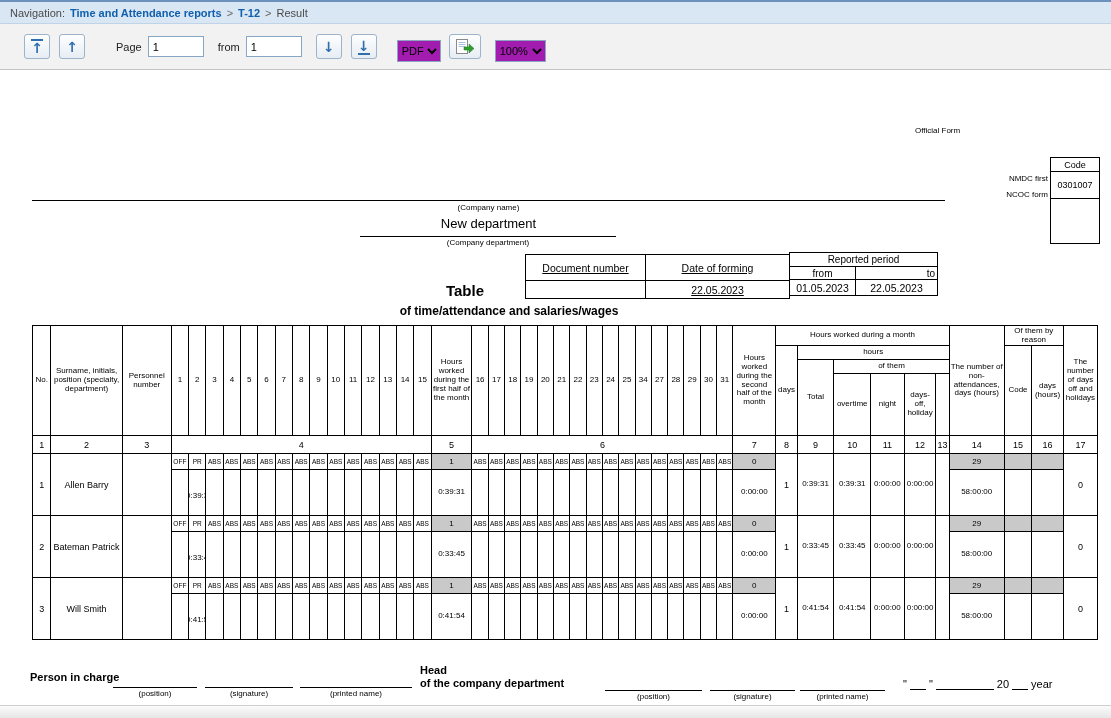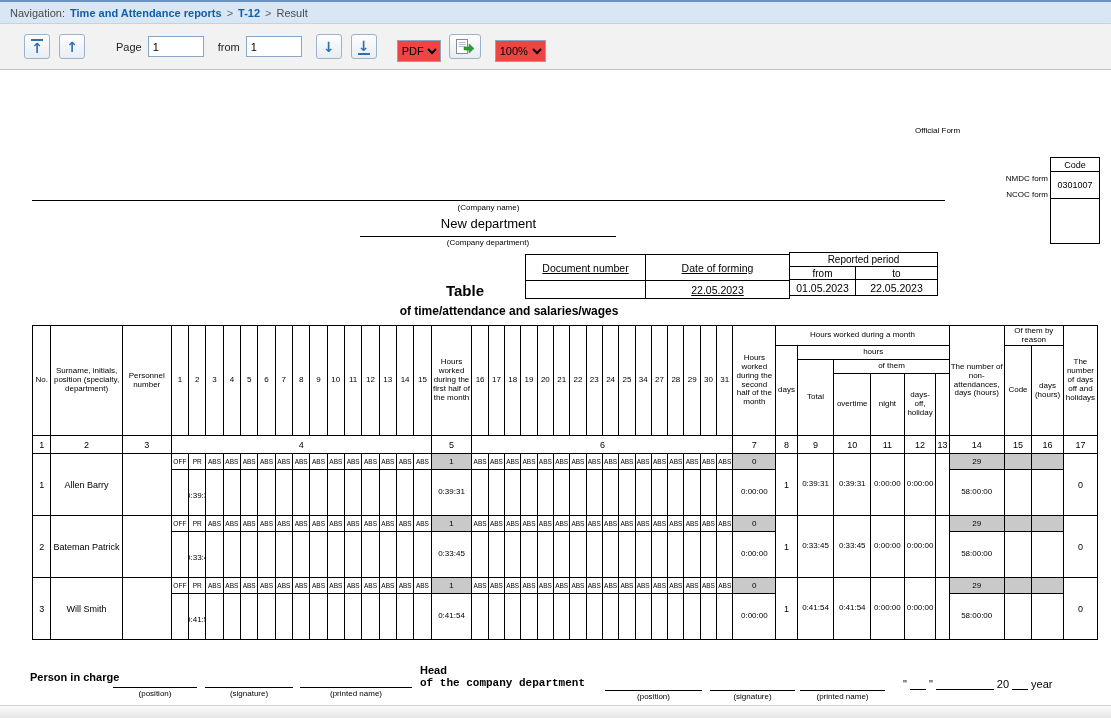--- a/index.html
+++ b/index.html
@@ -20,21 +20,21 @@
   .tb-btn { width:26px; height:25px; border:1px solid #9cb3ca; border-radius:3px;
             background:linear-gradient(#fefefe,#e6edf4); display:inline-flex; align-items:center;
             justify-content:center; cursor:pointer; padding:0; }
   .glyph { color:#2f6fad; font-size:14px; font-weight:bold; line-height:1; font-family:"DejaVu Sans",sans-serif; }
   .barred-top { border-top:2px solid #2f6fad; }
   .barred-bottom { border-bottom:2px solid #2f6fad; }
   .tb-label { font-size:11px; color:#222; }
   .tb-input { width:56px; height:21px; border:1px solid #86a7c6; padding:2px 4px; font-size:11px;
               font-family:"Liberation Sans",sans-serif; background:#fff; }
   .tb-select { height:22px; font-size:11px; font-family:"Liberation Sans",sans-serif;
-               border:1px solid #8aa5bf; background:#ef4444;margin-top:9px; }
+               border:1px solid #8aa5bf; background:#a21caf;margin-top:9px; }
   .ml6{margin-left:6px}.ml8{margin-left:8px}.ml9{margin-left:9px}.ml13{margin-left:31px}
   .ml14{margin-left:14px}.ml20{margin-left:20px}
 
   
   .document { position:relative; height:635px; background:#fff; overflow:hidden; }
   .abs { position:absolute; }
   .caption { font-size:8px; color:#000; }
   .hline { border-bottom:1px solid #000; height:0; }
   .title1 { font-size:15px; font-weight:bold; transform:translateX(-50%); white-space:nowrap; }
   .title2 { font-size:12px; font-weight:bold; transform:translateX(-50%); white-space:nowrap; }
@@ -126,21 +126,21 @@
 
   <div class="document">
 
     <div class="abs small8" style="left:915px;top:56px;">Official Form</div>
 
     <div class="abs codebox" style="left:1050px;top:87px;">
       <div class="cb-cell cb-head">Code</div>
       <div class="cb-cell cb-val">0301007</div>
       <div class="cb-cell cb-empty"></div>
     </div>
-    <div class="abs form-label" style="right:63px;top:104px;width:60px;">NMDC form</div>
+    <div class="abs form-label" style="right:63px;top:104px;width:60px;">NMDC first</div>
     <div class="abs form-label" style="right:63px;top:120px;width:60px;">NCOC form</div>
 
     <div class="abs hline" style="left:32px;top:130px;width:913px;"></div>
     <div class="abs caption" style="left:32px;top:133px;width:913px;text-align:center;">(Company name)</div>
     <div class="abs" style="left:32px;top:146px;width:913px;text-align:center;font-size:13px;">New department</div>
     <div class="abs hline" style="left:360px;top:166px;width:256px;"></div>
     <div class="abs caption" style="left:360px;top:168px;width:256px;text-align:center;">(Company department)</div>
 
     <table class="abs minitable" style="left:525px;top:184px;text-decoration:underline;">
       <tbody>
@@ -155,21 +155,21 @@
     </tbody>
       </table>
 
     <table class="abs minitable" style="left:789px;top:182px;">
       <tbody>
           <tr>
         <td colspan="2" style="height:14px;font-size:10px;">Reported period</td>
       </tr>
       <tr>
         <td style="width:66px;height:13px;font-size:10px;">from</td>
-        <td style="width:82px;font-size:10px;">to</td>
+        <td style="width:82px;font-size:10px;text-align:right;">to</td>
       </tr>
       <tr>
         <td style="height:16px;">01.05.2023</td>
         <td>22.05.2023</td>
       </tr>
     </tbody>
       </table>
 
     <div class="abs title1" style="left:465px;top:212px;">Table</div>
     <div class="abs title2" style="left:509px;top:234px;">of time/attendance and salaries/wages</div>
@@ -567,21 +567,21 @@
       <span>(position)</span>
     </div>
     <div class="abs sigline" style="left:205px;top:617px;width:88px;">
       <span>(signature)</span>
     </div>
     <div class="abs sigline" style="left:300px;top:617px;width:112px;">
       <span>(printed name)</span>
     </div>
 
     <div class="abs sig-bold" style="left:420px;top:594px;">Head</div>
-    <div class="abs sig-bold" style="left:420px;top:607px;font-family:Liberation Mono, monospace;">of the company department</div>
+    <div class="abs sig-bold" style="left:420px;top:607px;">of the company department</div>
 
     <div class="abs sigline" style="left:605px;top:620px;width:97px;">
       <span>(position)</span>
     </div>
     <div class="abs sigline" style="left:710px;top:620px;width:85px;">
       <span>(signature)</span>
     </div>
     <div class="abs sigline" style="left:800px;top:620px;width:85px;">
       <span>(printed name)</span>
     </div>

